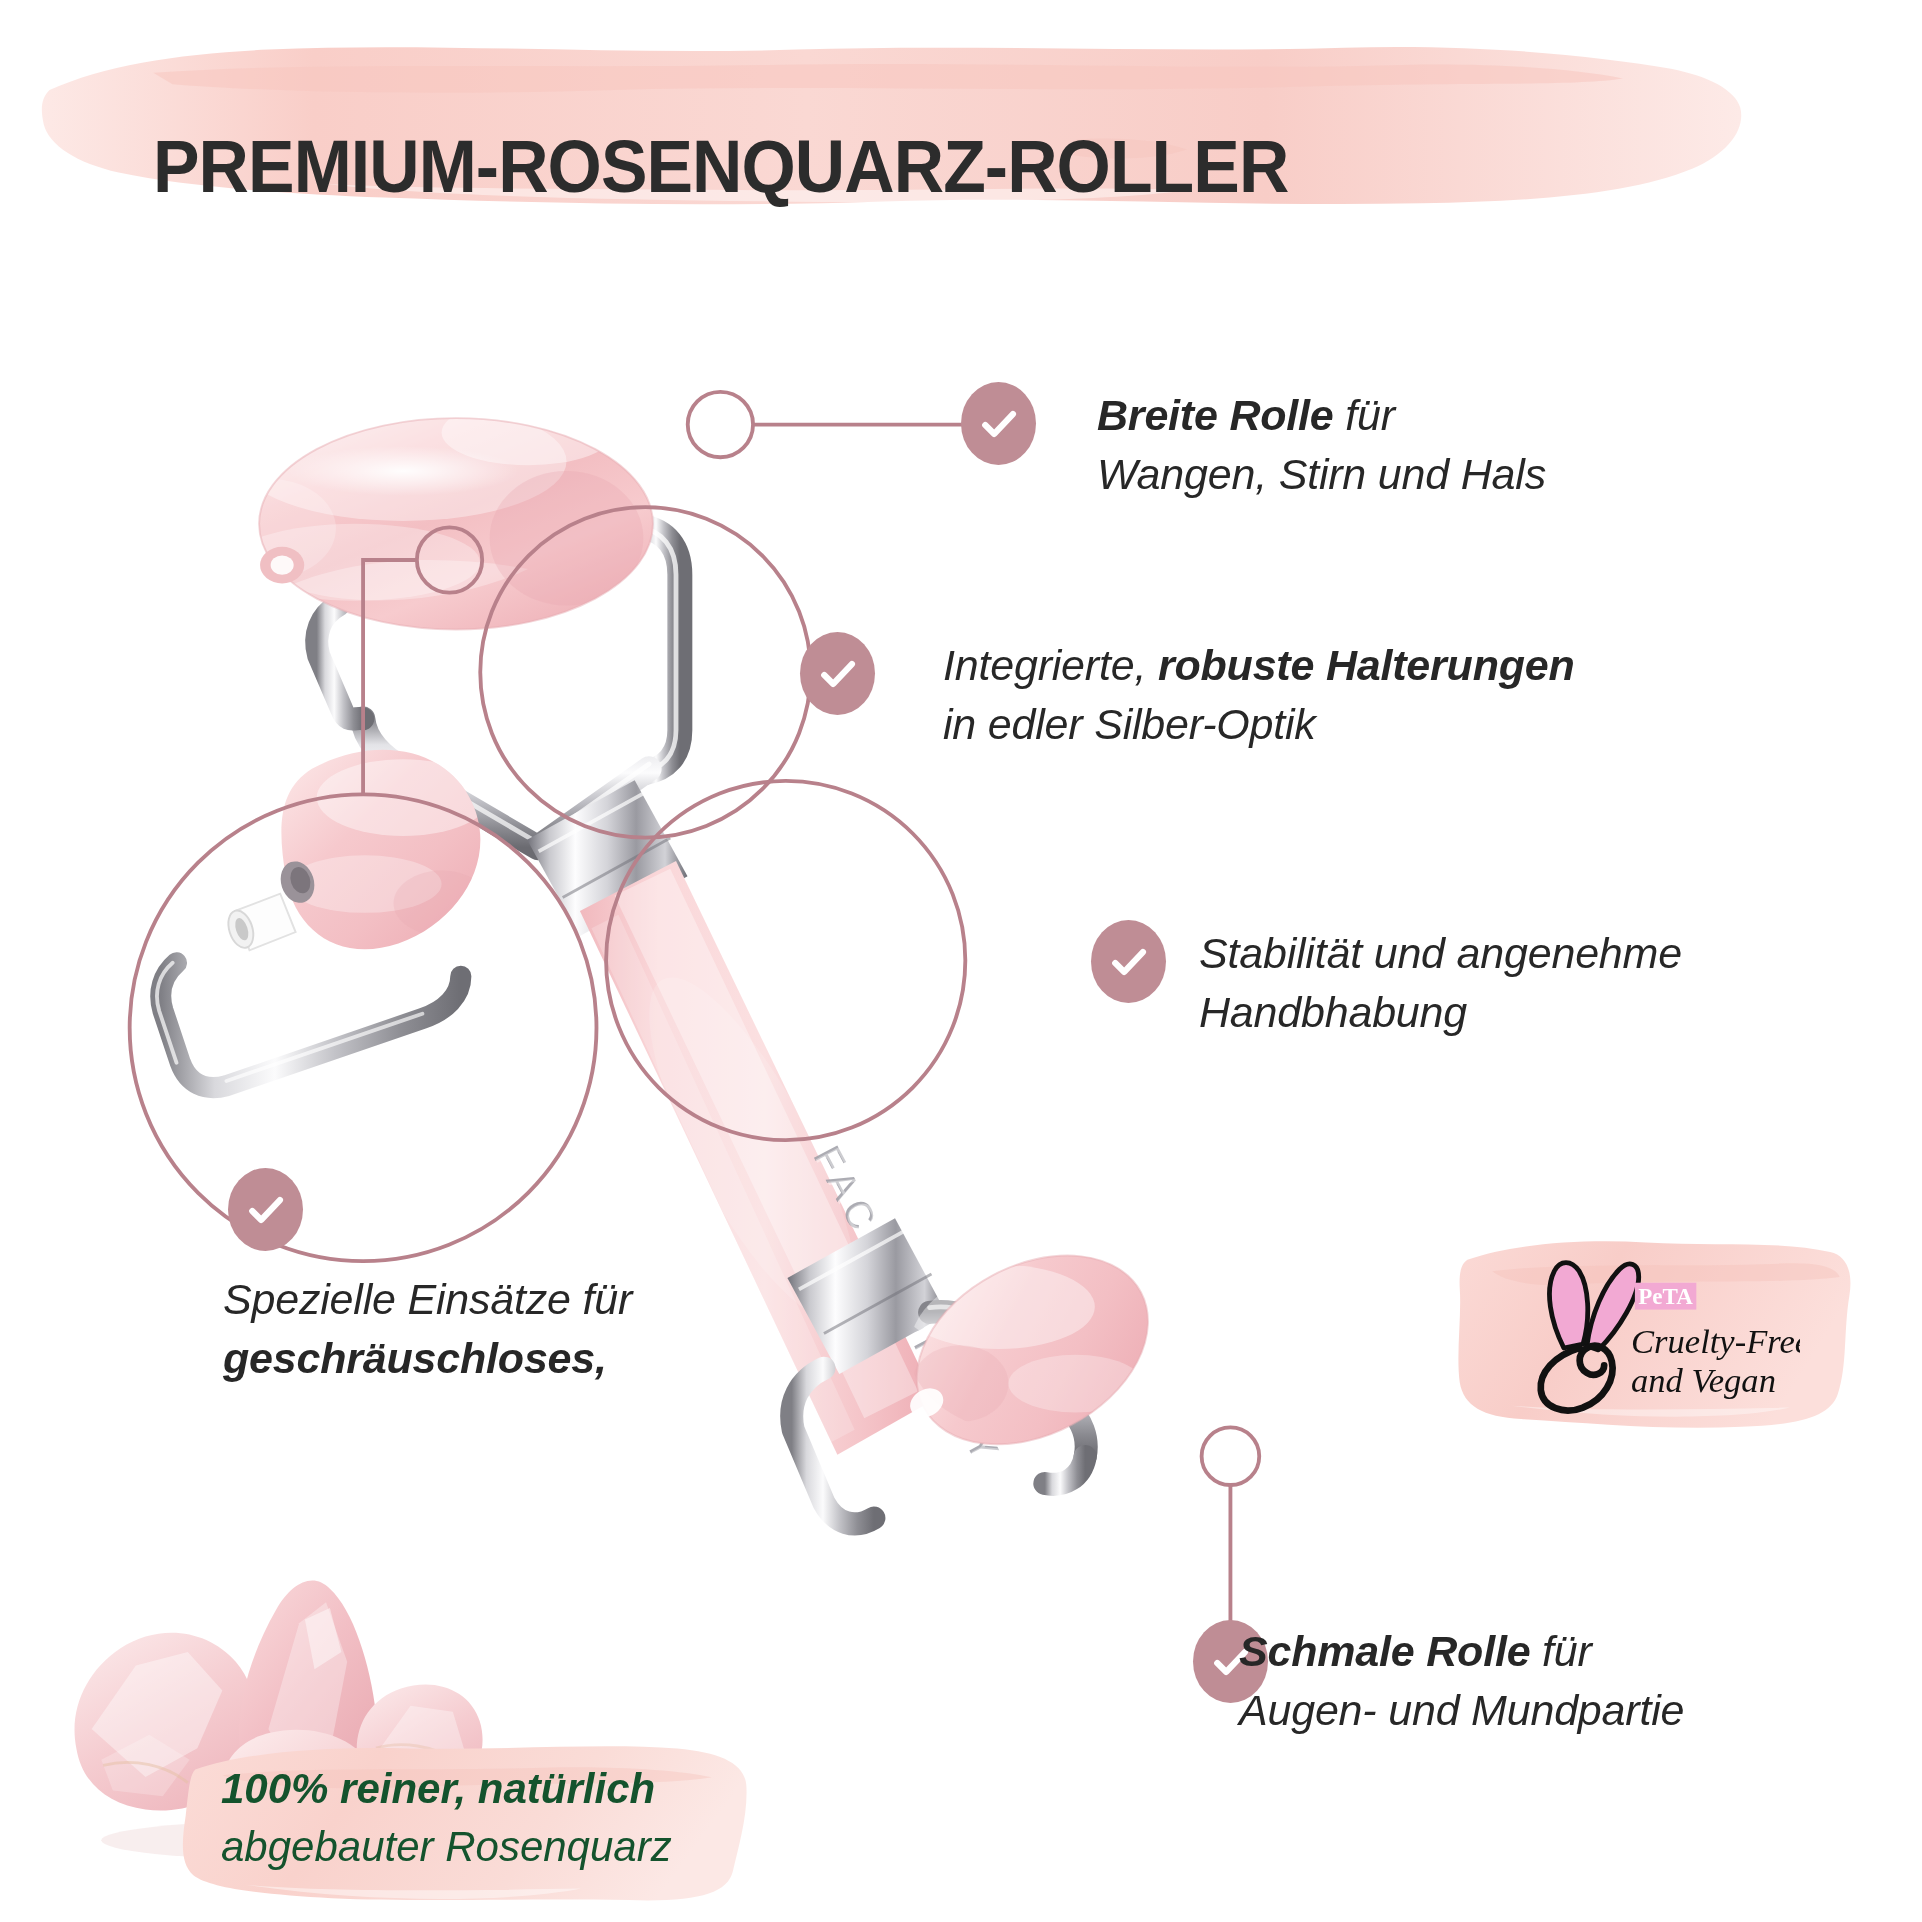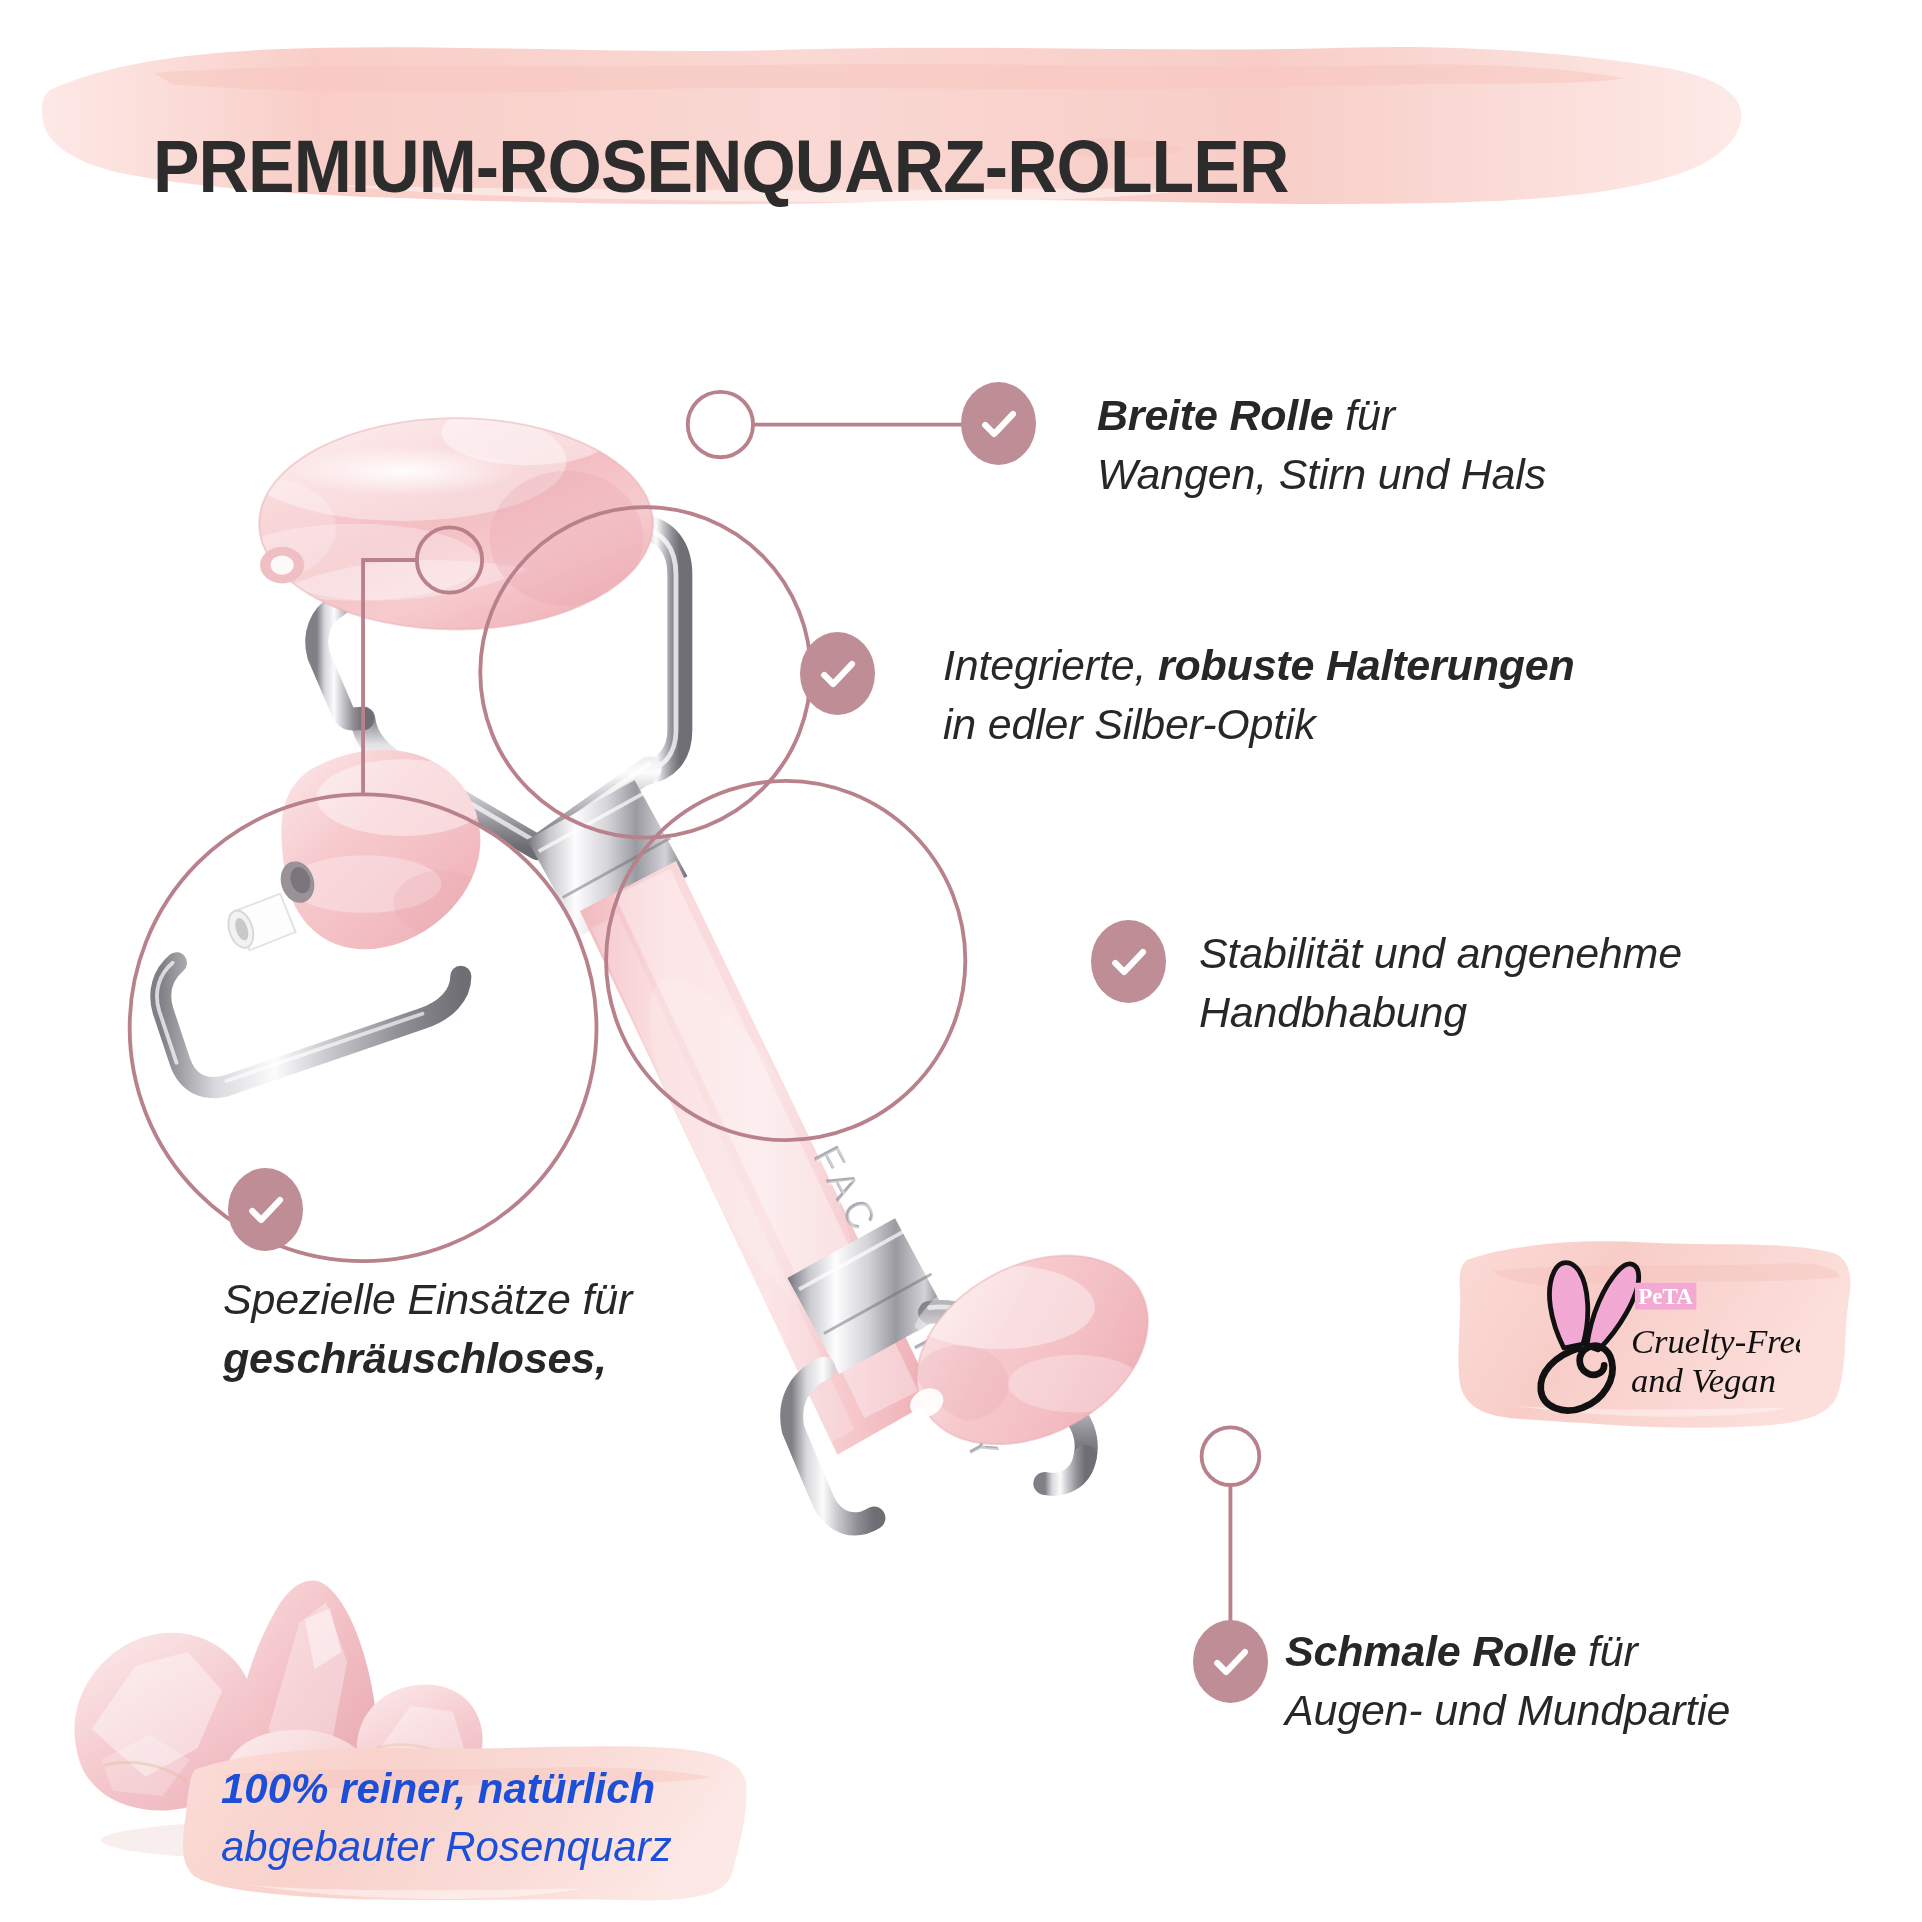--- a/index.html
+++ b/index.html
@@ -43,21 +43,21 @@
 
   
   #peta-badge{position:absolute;left:1454px;top:1231px;width:403px;height:211px;}
   #peta-badge .stroke{position:absolute;inset:0;}
   #peta-logo{position:absolute;left:58px;top:21px;width:288px;height:168px;}
 
   
   #quartz-photo{position:absolute;left:53px;top:1508px;width:500px;height:365px;}
   #quartz-banner{position:absolute;left:178px;top:1735px;width:576px;height:173px;}
   #quartz-banner .stroke{position:absolute;inset:0;}
-  #quartz-caption{position:absolute;left:43px;top:25px;width:519px;color:#1d4ed8;}
+  #quartz-caption{position:absolute;left:43px;top:25px;width:519px;color:#14532d;}
   #quartz-caption .l1{font-size:42px;font-weight:bold;font-style:italic;line-height:58px;white-space:nowrap;}
   #quartz-caption .l2{font-size:42px;font-style:italic;line-height:58px;white-space:nowrap;}
 </style>
 </head>
 <body>
 
 <div class="stage">
 
   <div id="title-banner">
     <svg class="stroke" viewBox="0 0 1780 180" preserveAspectRatio="none">
@@ -309,21 +309,21 @@
   <div class="callout" style="left:1199px;top:924px;">
     <div class="line"><span>Stabilität und angenehme</span></div>
     <div class="line"><span>Handbhabung</span></div>
   </div>
 
   <div class="callout" style="left:223px;top:1270px;">
     <div class="line"><span>Spezielle Einsätze für</span></div>
     <div class="line"><b>geschräuschloses,</b></div>
   </div>
 
-  <div class="callout" style="left:1285px;top:1622px;">
+  <div class="callout" style="left:1239px;top:1622px;">
     <div class="line"><b>Schmale Rolle</b><span> für</span></div>
     <div class="line"><span>Augen- und Mundpartie</span></div>
   </div>
 
   <div id="peta-badge">
     <svg class="stroke" viewBox="0 0 420 220" preserveAspectRatio="none">
       <defs>
         <linearGradient id="pgrad" x1="0" y1="0" x2="1" y2="0.3">
           <stop offset="0" stop-color="#fbdad6"></stop>
           <stop offset="0.4" stop-color="#f8cdc8"></stop>

